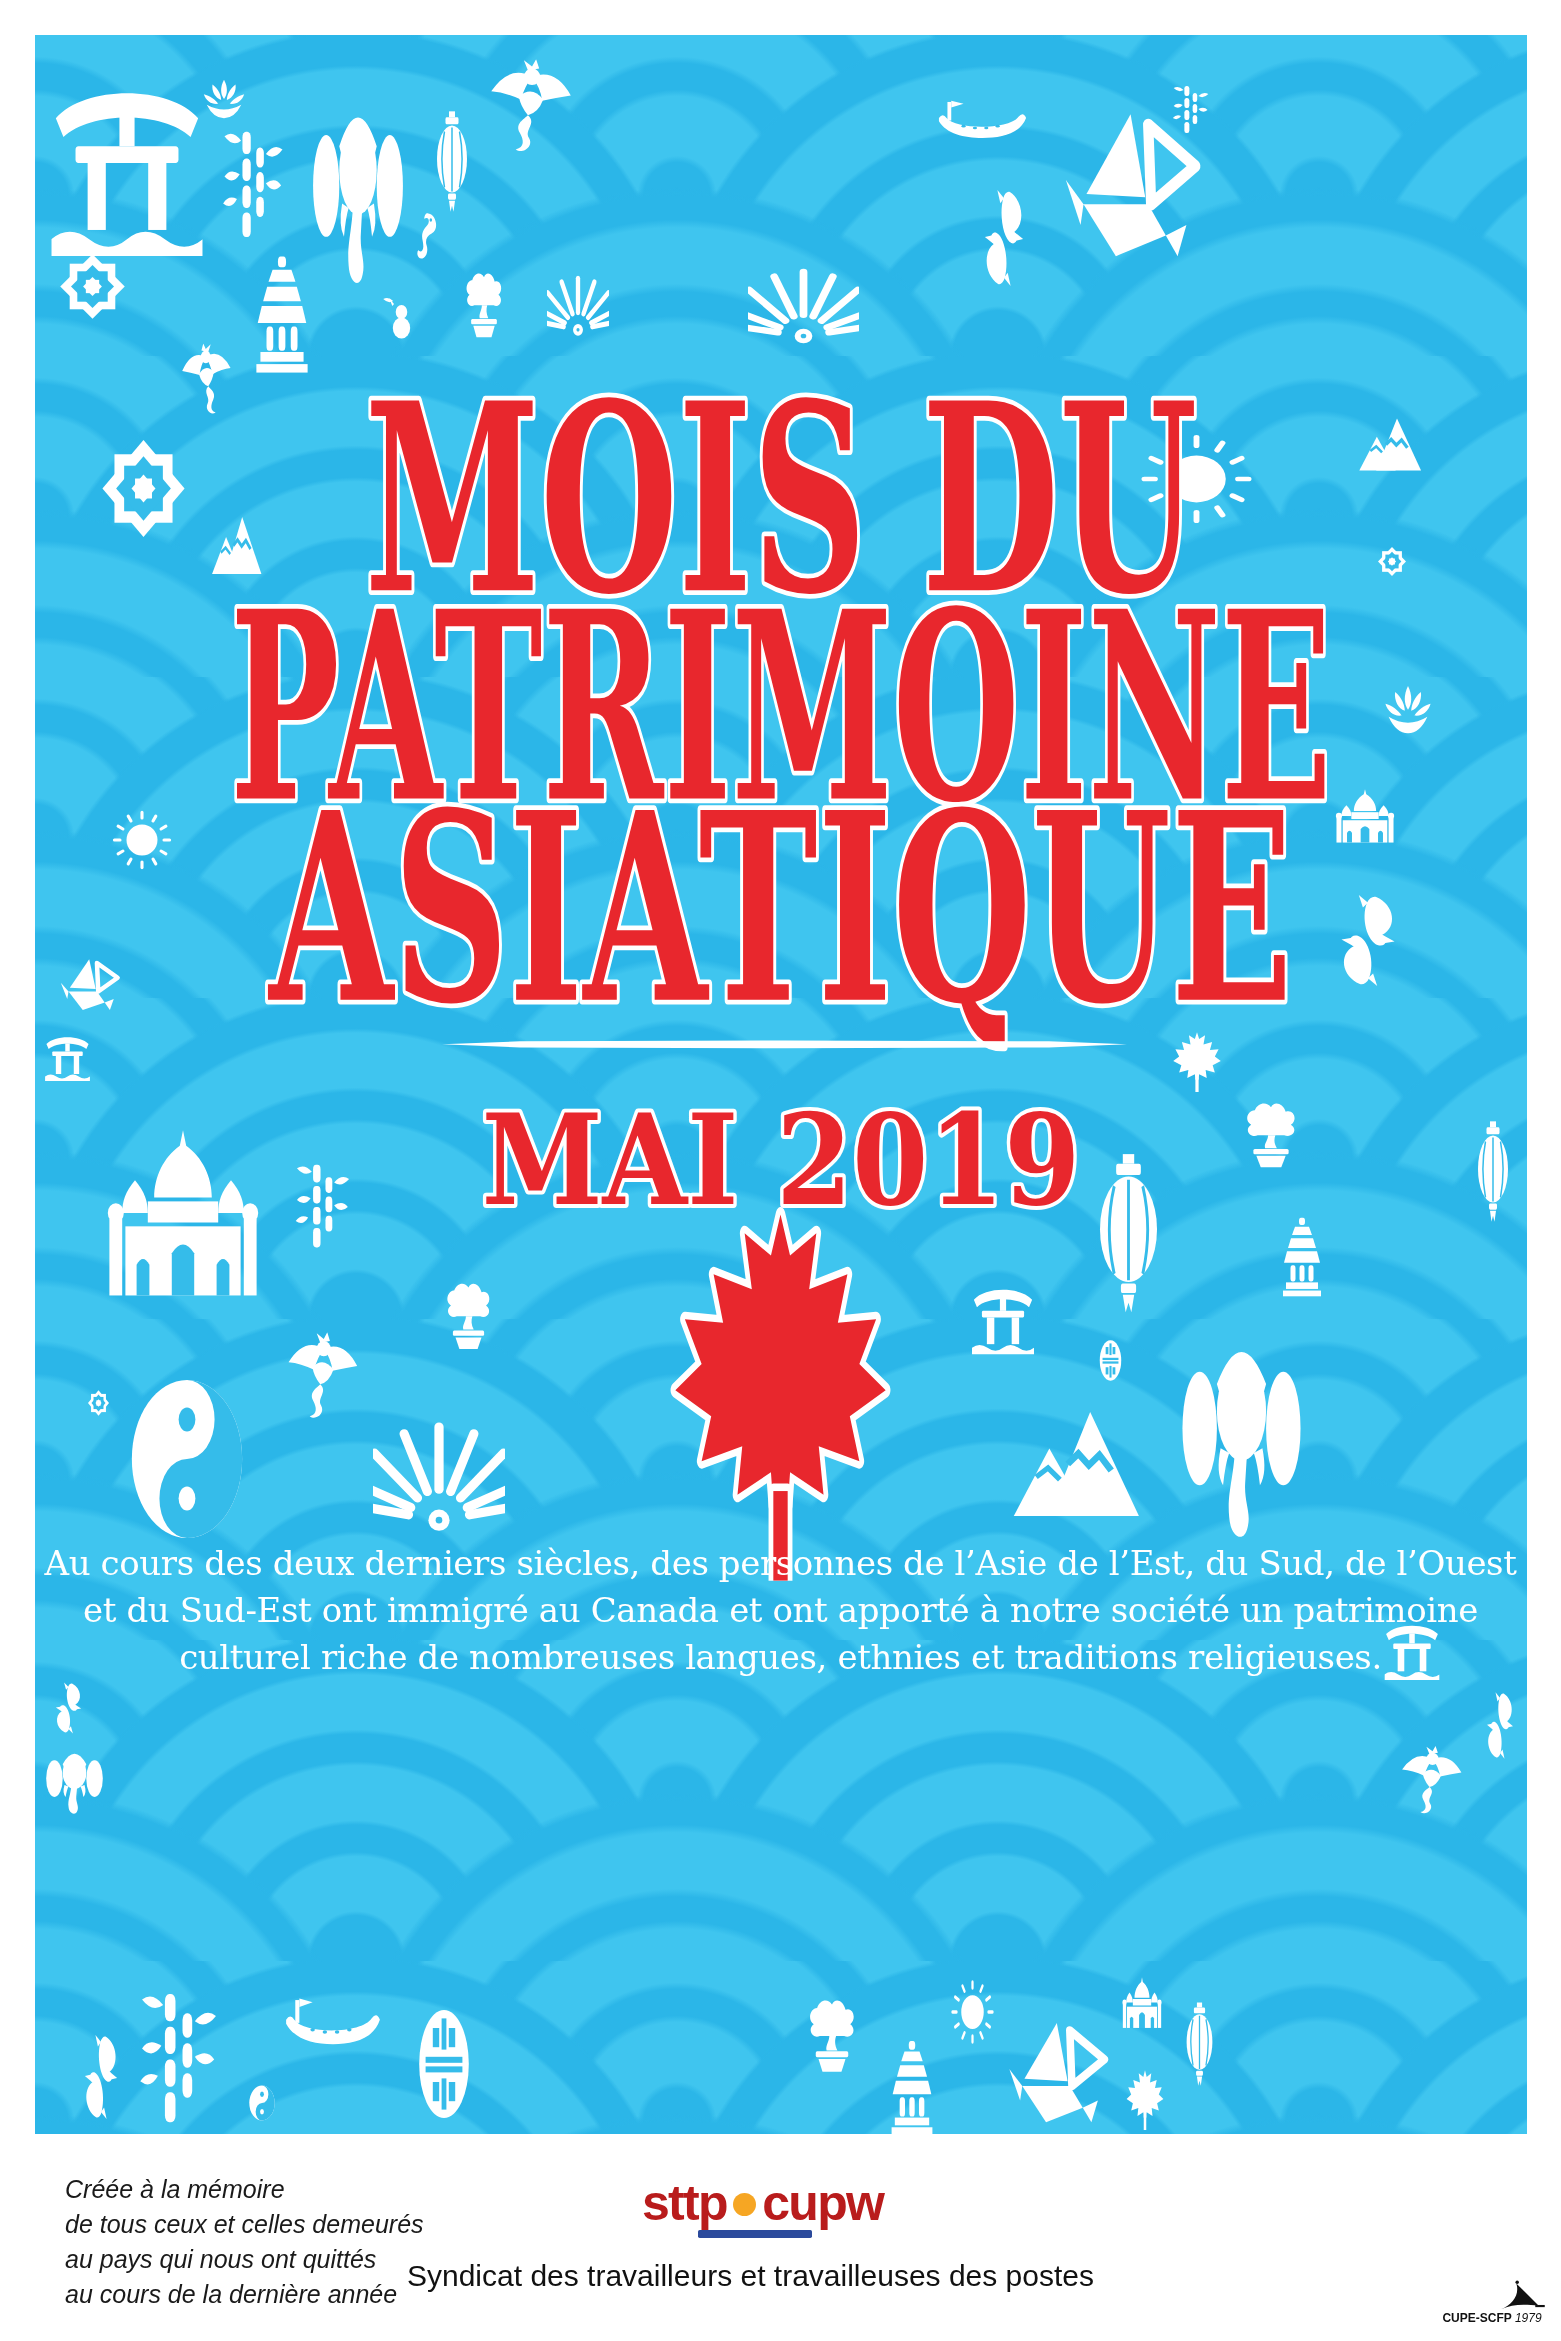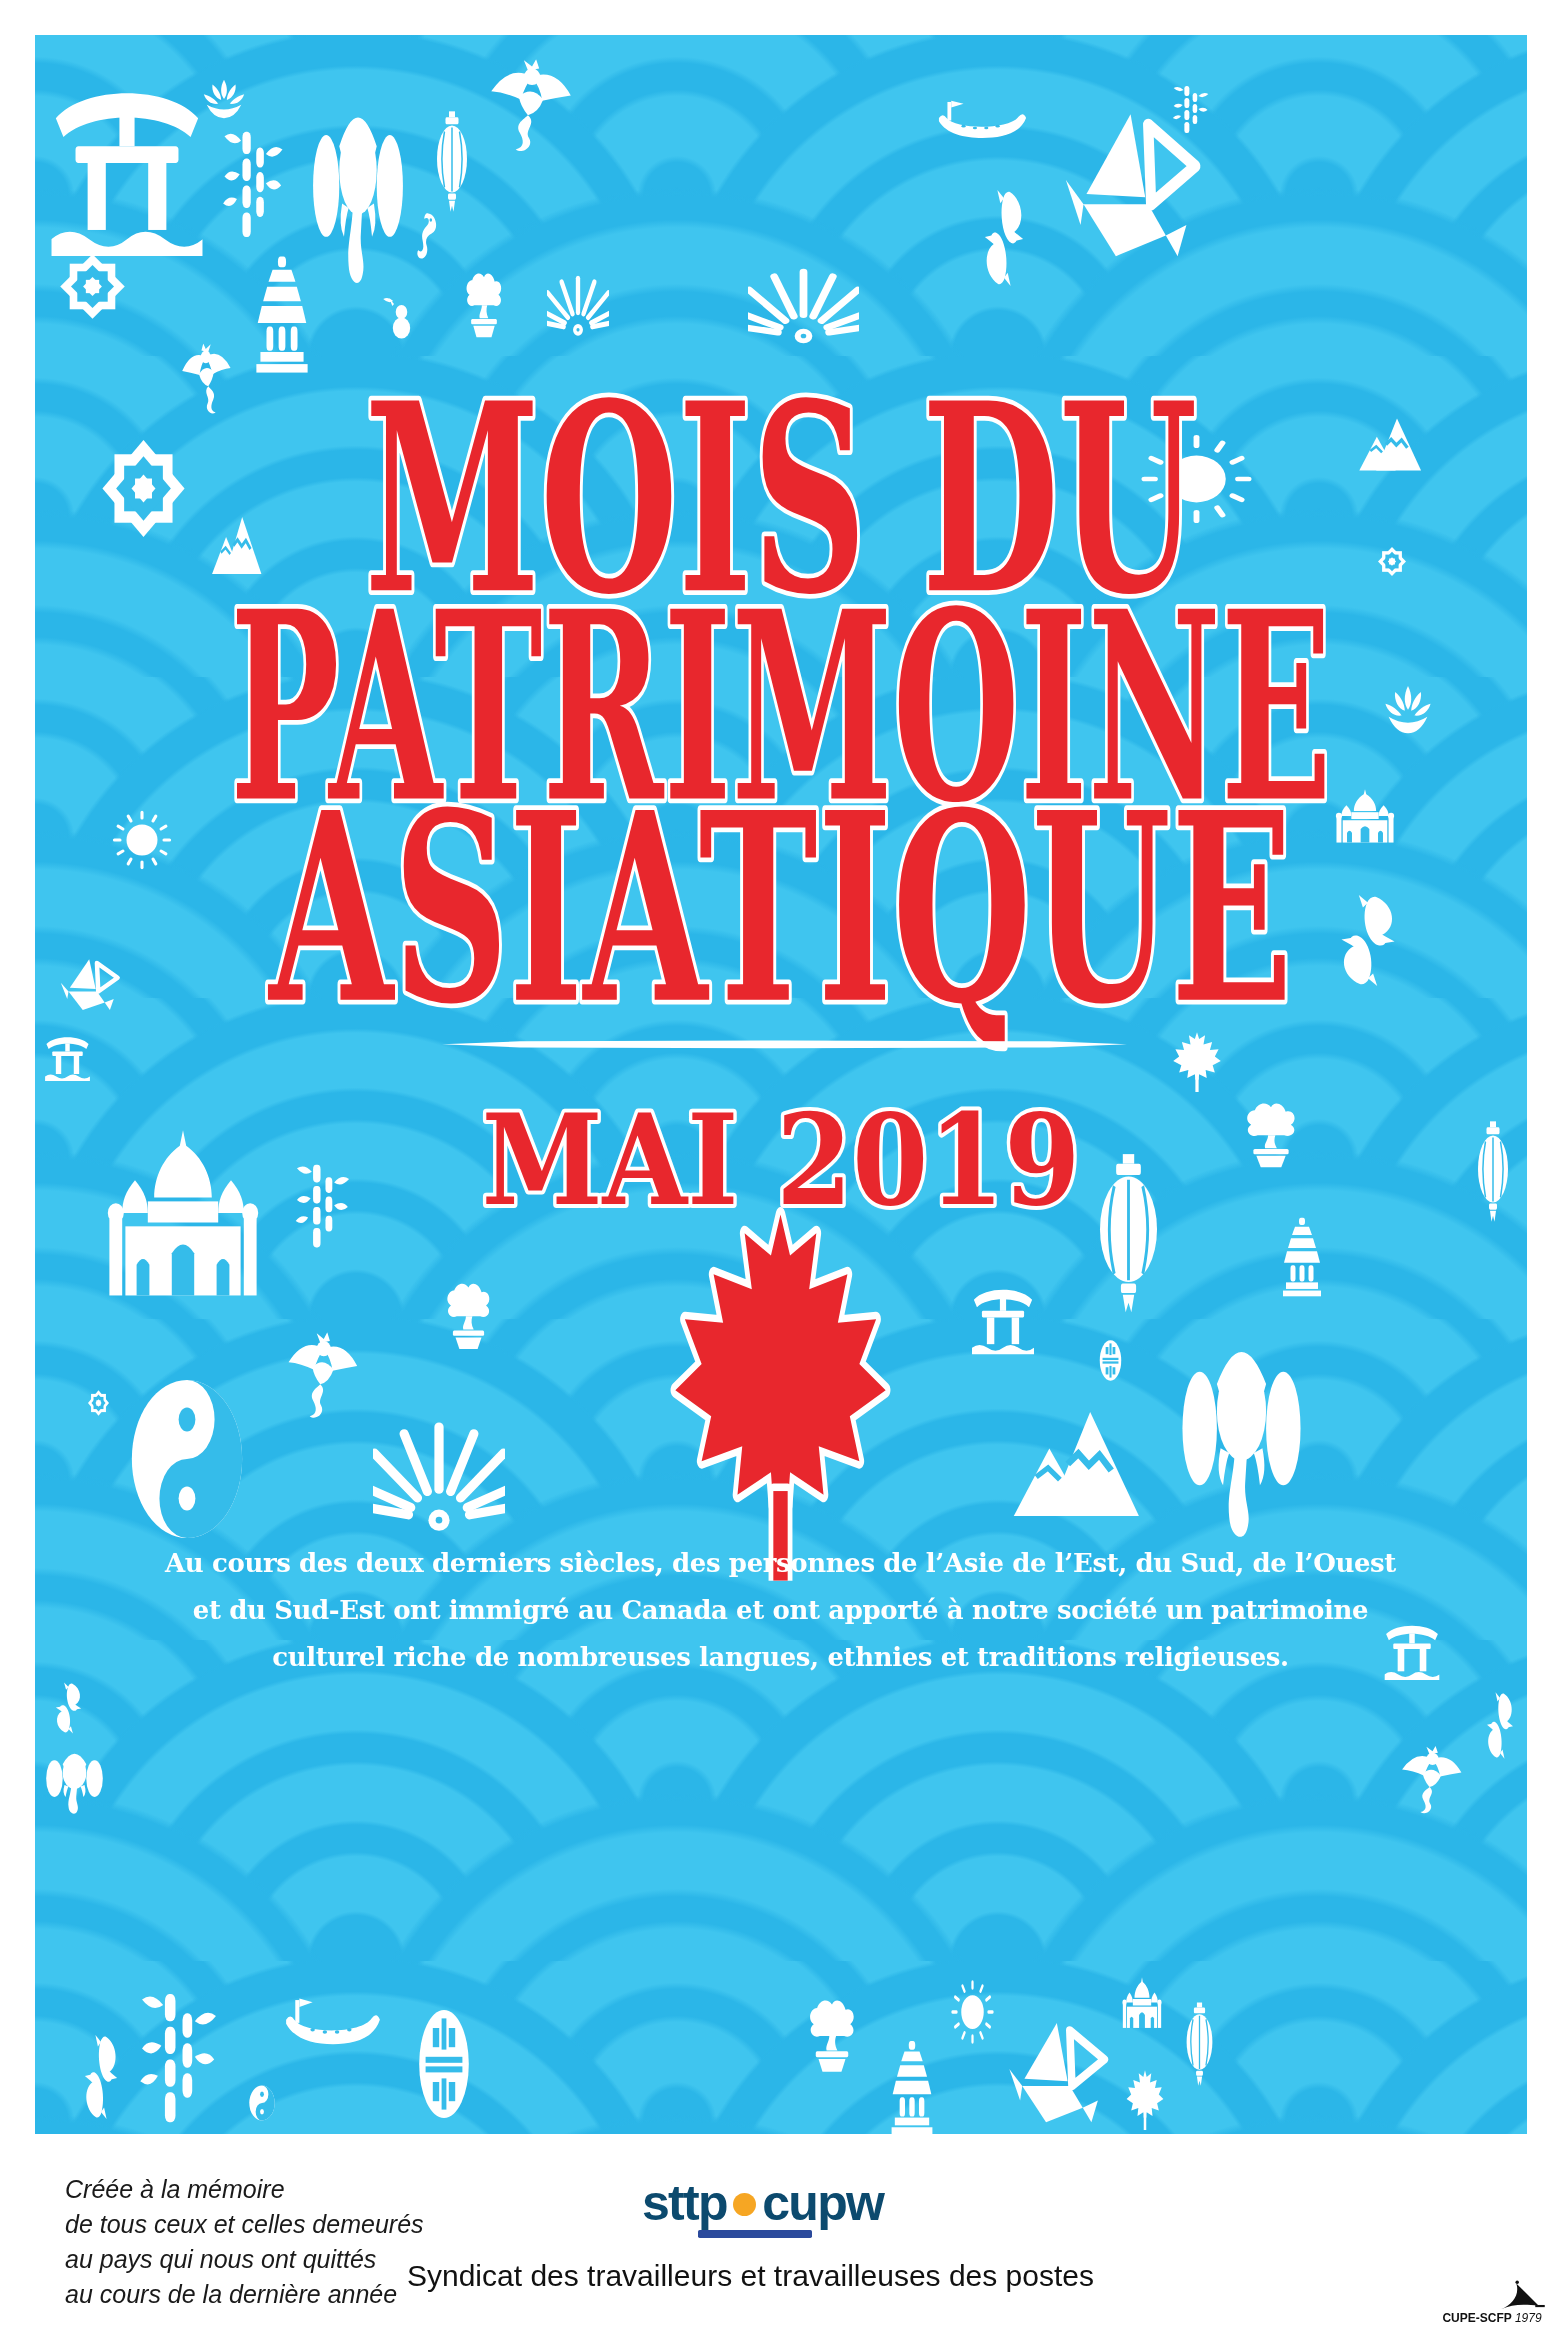--- a/index.html
+++ b/index.html
@@ -35,39 +35,39 @@
   .divider{position:absolute;left:442px;top:1040px;width:685px;height:8.7px;}
 
   
   .big-leaf{position:absolute;left:661px;top:1207px;width:239px;height:299px;overflow:visible;}
   .big-leaf use{fill:#e8272d;stroke:#ffffff;stroke-width:4px;paint-order:stroke;stroke-linejoin:round;}
 
   
   .body-text{
     position:absolute;left:43px;top:1540px;width:1475px;
     text-align:center;color:#ffffff;
-    font-family:"DejaVu Serif","Liberation Serif",serif;font-weight:bold;
-    font-size:26px;line-height:47px;letter-spacing:-0.4px;
+    font-family:"DejaVu Serif","Liberation Serif",serif;font-weight:normal;
+    font-size:34px;line-height:47px;letter-spacing:-0.4px;
   }
   .body-text p{margin:0 0 17.3px 0;white-space:pre-line;}
 
   
   .footer{position:absolute;left:0;top:2134px;width:1376px;height:208px;background:#ffffff;}
   .memorial{
     position:absolute;left:65px;top:38px;
     font-style:italic;font-size:25px;line-height:35px;color:#1a1a1a;
     white-space:pre-line;
   }
   .cupw-logo{
     position:absolute;left:642px;top:47px;height:66px;
     display:flex;align-items:flex-start;
   }
   .logo-word{
     font-family:"Liberation Sans",sans-serif;font-weight:bold;
-    font-size:50px;line-height:45px;letter-spacing:-1.7px;color:#0c4a6e;
+    font-size:50px;line-height:45px;letter-spacing:-1.7px;color:#b91c1c;
   }
   .logo-dot{width:23.4px;height:23.4px;border-radius:50%;background:#f6a623;margin:12px 6px 0 6px;}
   .logo-underline{position:absolute;left:56px;top:49px;width:114px;height:7.8px;background:#2b4a9c;border-radius:1.7px;}
   .union-name{
     position:absolute;left:0;top:125px;width:1501px;text-align:center;
     font-size:30px;color:#111111;
   }
   .local-logo{position:absolute;left:1414px;top:146px;width:156px;text-align:center;color:#111;}
   .local-logo .flag{display:block;margin-left:auto;margin-right:24px;}
   .local-line{font-size:12px;font-weight:bold;letter-spacing:0;white-space:nowrap;}

